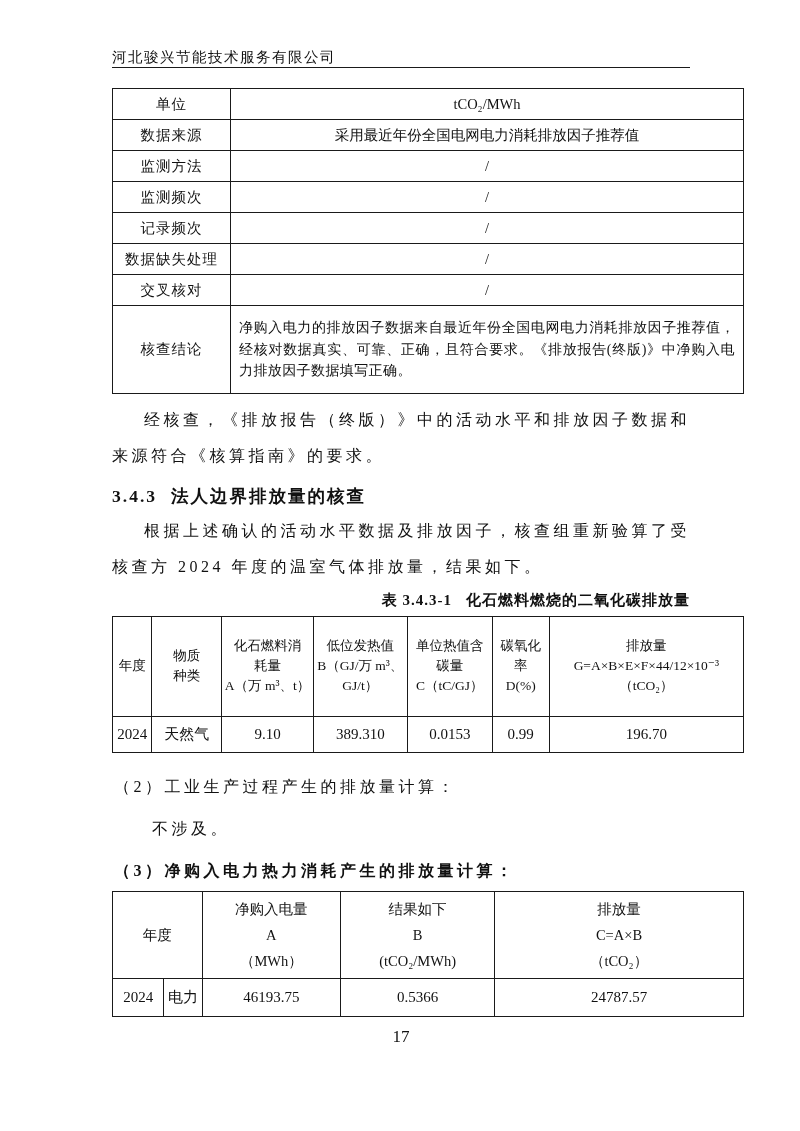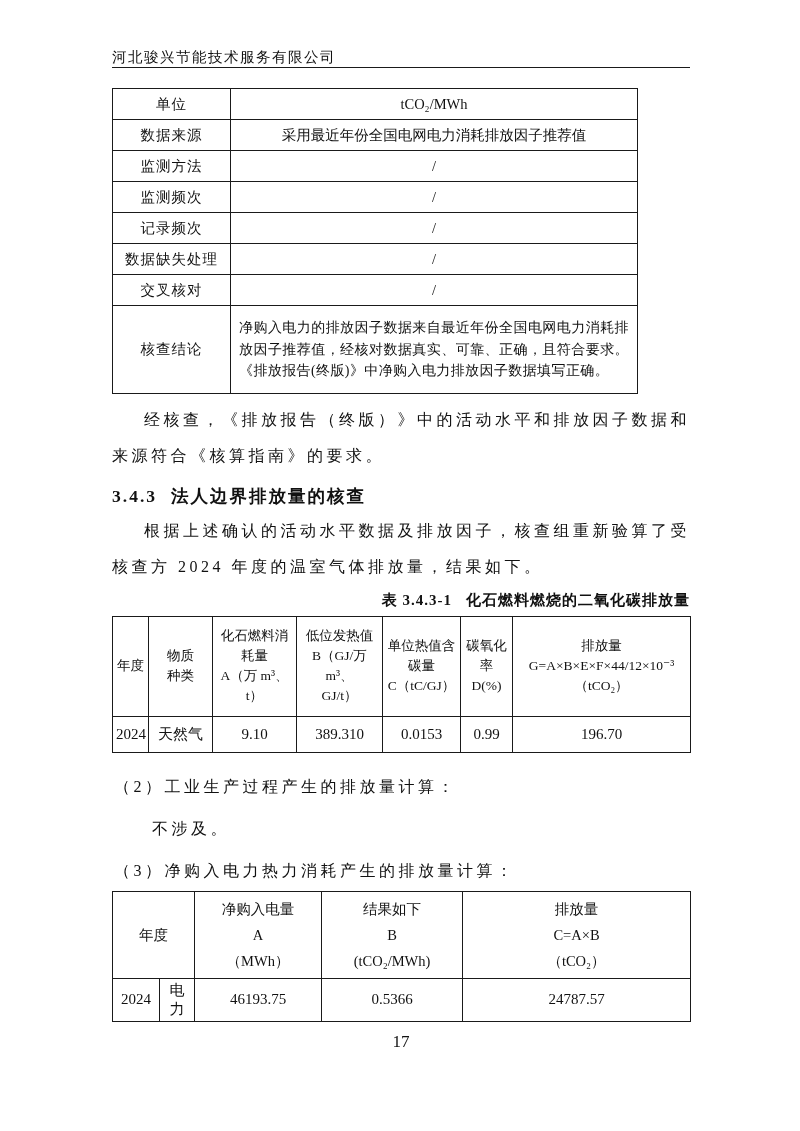--- a/index.html
+++ b/index.html
@@ -12,21 +12,21 @@
   .page { width:800px; height:1131px; padding:48px 110px 0 112px; }
 
   
   .doc-header {
     font-size:14.5px; letter-spacing:1.5px;
     margin-bottom:20px;
     border-bottom:1.5px solid #1a1a1a;
   }
 
   
-  table.tbl { border-collapse:collapse; width:526px; table-layout:fixed; }
+  table.tbl { border-collapse:collapse; width:632px; table-layout:fixed; }
   table.tbl td {
     border:1px solid #1a1a1a; text-align:center; vertical-align:middle;
     font-size:14.5px; padding:2px 3px;
   }
 
   
   .kv tr { height:31px; }
   .kv tr.tall { height:auto; }
   .kv td.lab { letter-spacing:1px; }
   .kv td.conclusion {
@@ -53,21 +53,21 @@
   .sec {
     margin:10px 0 0 0; font-size:17.5px; font-weight:bold; letter-spacing:2px;
     font-family:"Liberation Sans","DejaVu Sans",sans-serif; line-height:1.4;
   }
   .sec .num { font-family:"Liberation Serif","DejaVu Serif",serif; margin-right:14px;margin-top:42px; }
   .p2 { margin-top:4px; }
   .item1 { text-indent:26px; margin-top:4px; }
   .item23 { text-indent:2px; }
   .item2 { margin-top:16px; }
   .notinv { text-indent:40px; margin-top:6px; }
-  .item3 { margin-top:6px; margin-bottom:2px; }
+  .item3 { margin-top:6px; margin-bottom:2px;font-weight:bold; }
 
   .tbl-title {
     text-align:right; font-weight:bold; font-size:15px; letter-spacing:1px;
     margin:6px 0 6px 0;
   }
   .tbl-title .cap-no { margin-right:14px; }
 
   .page-num { text-align:center; font-size:17px; margin-top:10px; }
 </style>
 </head>

